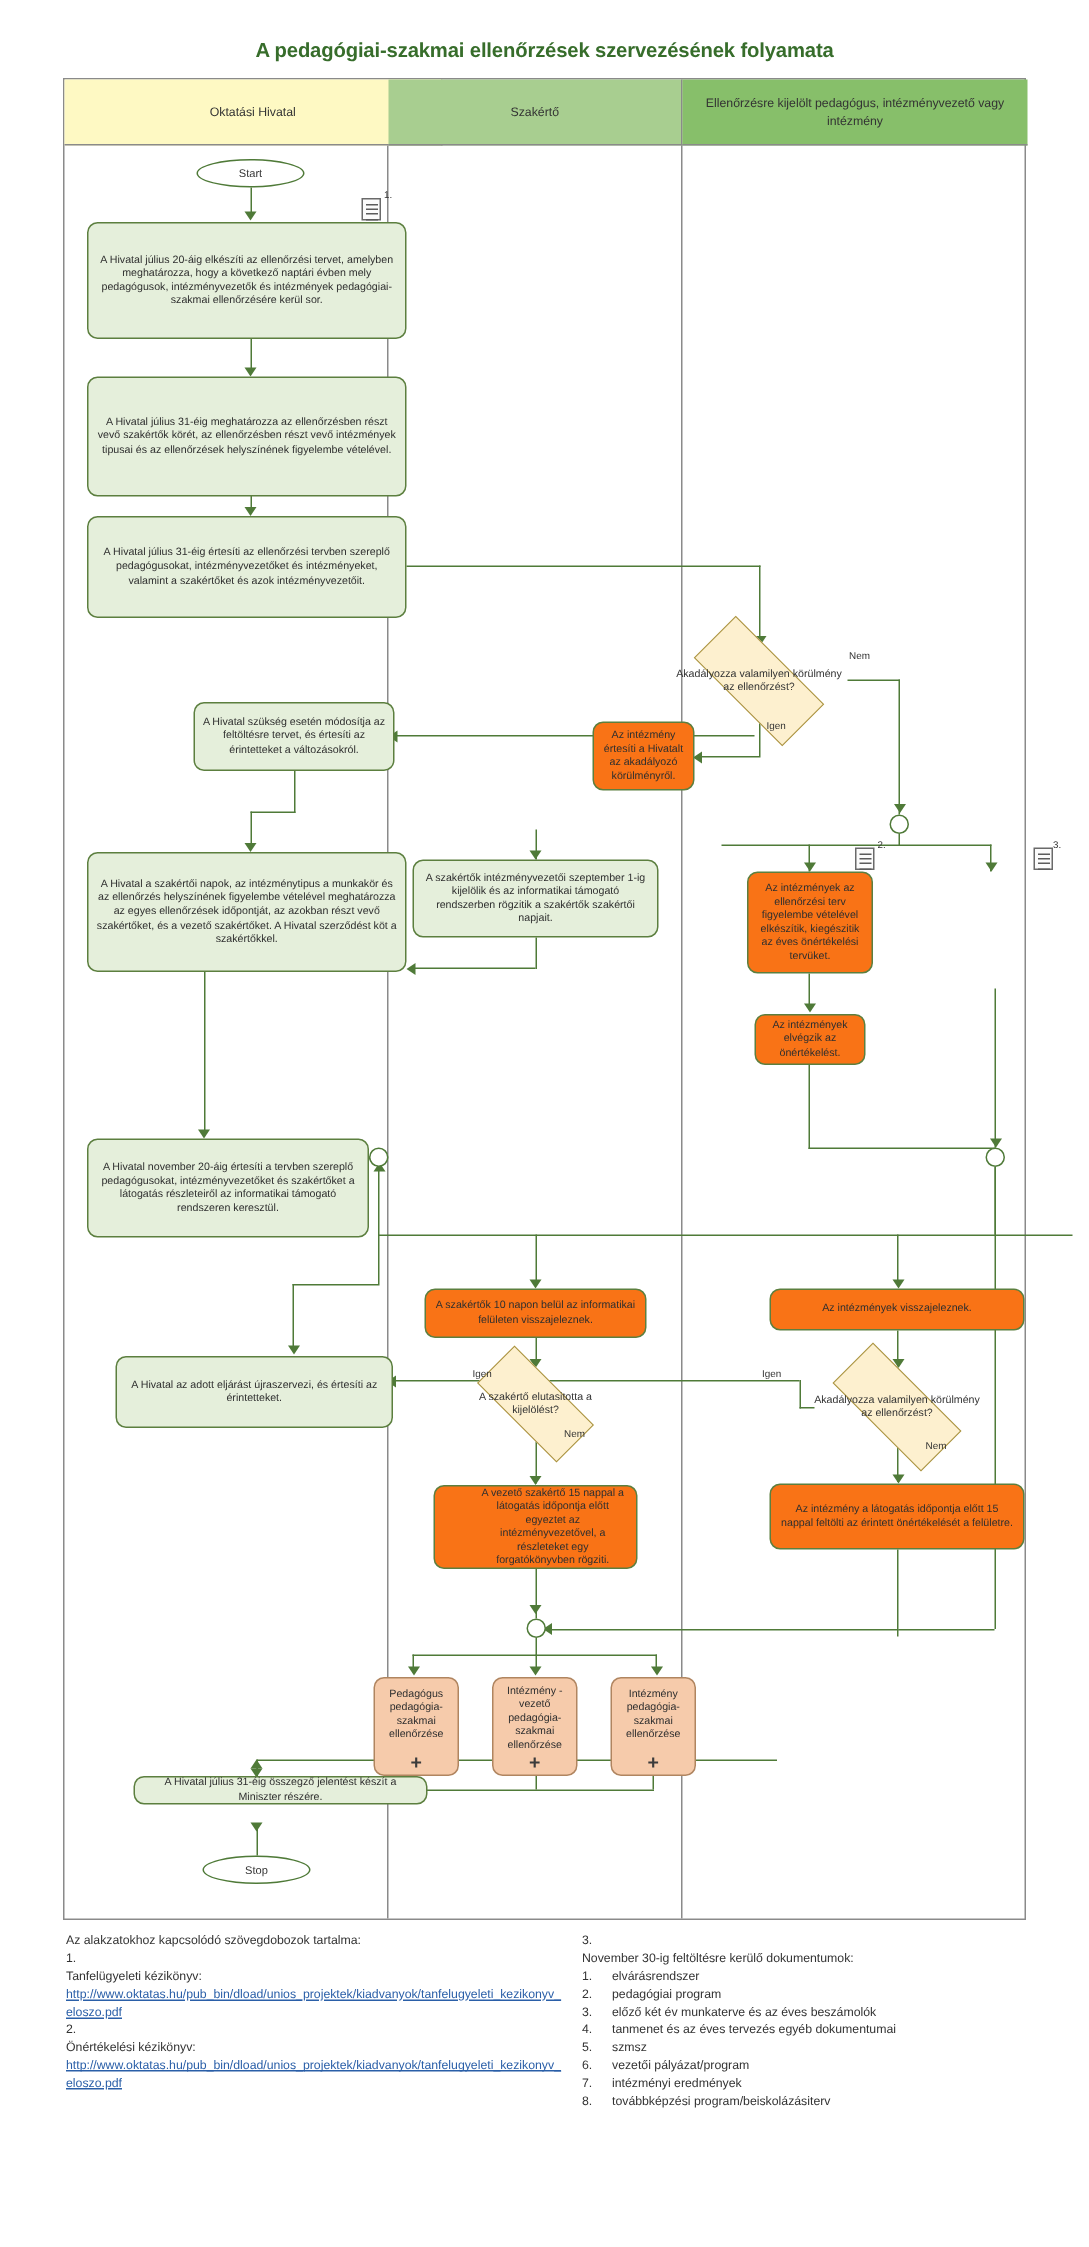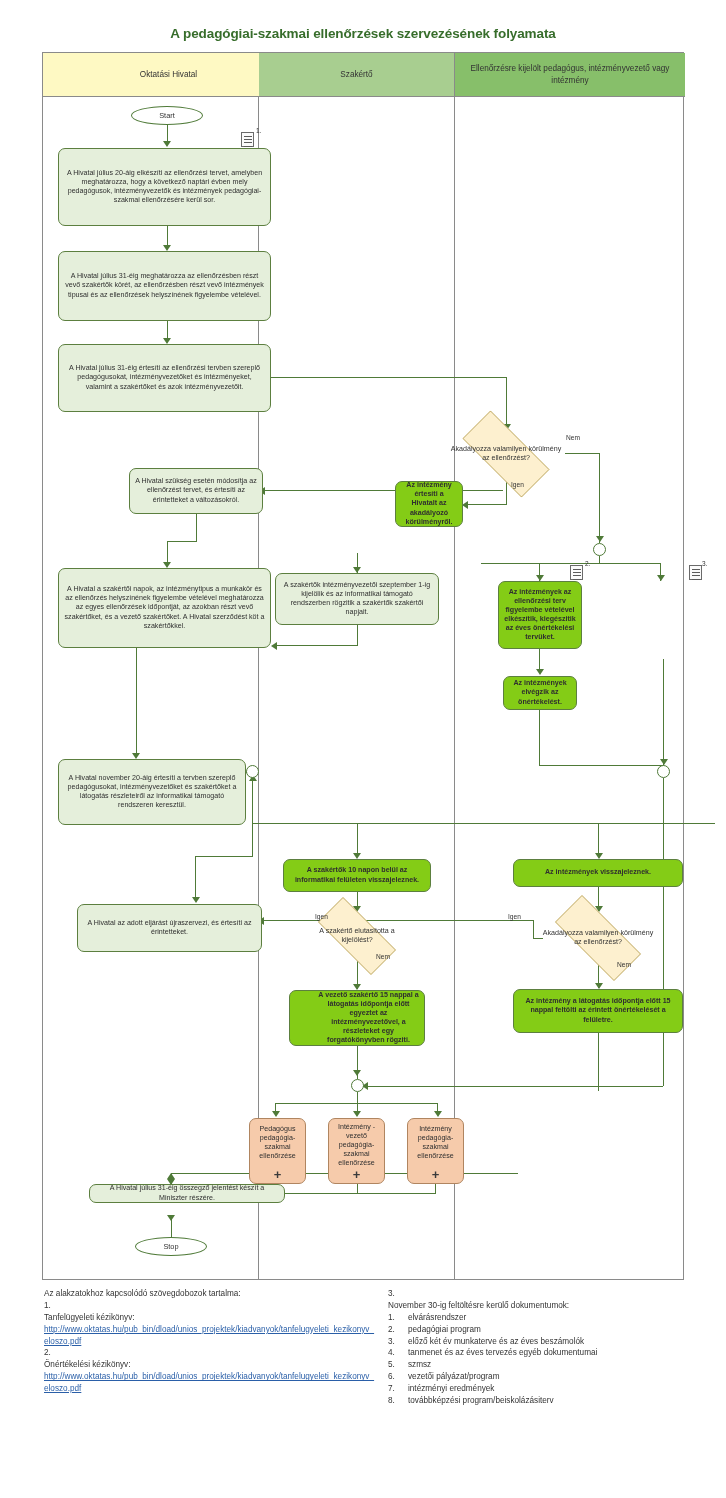--- a/index.html
+++ b/index.html
@@ -61,21 +61,21 @@
     line-height: 1.28;
     z-index: 5;
   }
   .proc {
     border: 1px solid #5c7f3f;
     border-radius: 7px;
     font-size: 7.1px;
     padding: 3px 5px;
   }
   .light { background: #e5efdb; }
-  .mid   { background: #84cc16; font-weight: bold; }
+  .mid   { background: #f97316; }
   .orange{ background: #f6cbab; border-color: #b08560; }
   .term {
     border: 1.4px solid #4f7a38;
     border-radius: 50%;
     background: #ffffff;
     font-size: 7.4px;
     color: #333;
   }
   .dec-wrap { position: absolute; z-index: 5; }
   .dec-shape {
@@ -177,36 +177,36 @@
       <i></i>
       <i></i>
       <i></i>
       <i></i>
     </div>
   <div class="note-num" style="left:213px; top:74px;">1.</div>
 
   <div class="ln lnv" style="left:123.5px; top:173px; height:22px;"></div>
   <div class="arr arr-d" style="left:120px; top:192px;"></div>
 
-  <div class="node proc light" id="n-a2" style="left:15px; top:198px; width:213px; height:70px;">
+  <div class="node proc light" id="n-a2" style="left:15px; top:198px; width:213px; height:80px;">
       <span>A Hivatal július 31-éig meghatározza az ellenőrzésben részt vevő szakértők körét, az ellenőrzésben részt vevő intézmények tipusai és az ellenőrzések helyszínének figyelembe vételével.</span>
     </div>
   <div class="ln lnv" style="left:123.5px; top:268px; height:20px;"></div>
   <div class="arr arr-d" style="left:120px; top:285px;"></div>
 
   <div class="node proc light" id="n-a3" style="left:15px; top:291px; width:213px; height:68px;">
       <span>A Hivatal július 31-éig értesíti az ellenőrzési tervben szereplő pedagógusokat, intézményvezetőket és intézményeket, valamint a szakértőket és azok intézményvezetőit.</span>
     </div>
 
   <div class="ln lnh" style="left:228px; top:324px; width:236px;"></div>
   <div class="ln lnv" style="left:463px; top:324px; height:49px;"></div>
   <div class="arr arr-d" style="left:459.5px; top:371px;"></div>
 
   <div class="node proc light" id="n-a4" style="left:86px; top:415px; width:134px; height:46px;">
-      <span>A Hivatal szükség esetén módosítja az ellenőrzést tervet, és értesíti az érintetteket a változásokról.</span>
+      <span>A Hivatal szükség esetén módosítja az feltöltésre tervet, és értesíti az érintetteket a változásokról.</span>
     </div>
 
   <div class="ln lnh" style="left:220px; top:437px; width:240px;"></div>
   <div class="arr arr-l" style="left:216px; top:433.5px;"></div>
 
   <div class="ln lnv" style="left:152.5px; top:461px; height:28px;"></div>
   <div class="ln lnh" style="left:123.5px; top:488px; width:30px;"></div>
   <div class="ln lnv" style="left:123.5px; top:488px; height:24px;"></div>
   <div class="arr arr-d" style="left:120px; top:509px;"></div>
 

